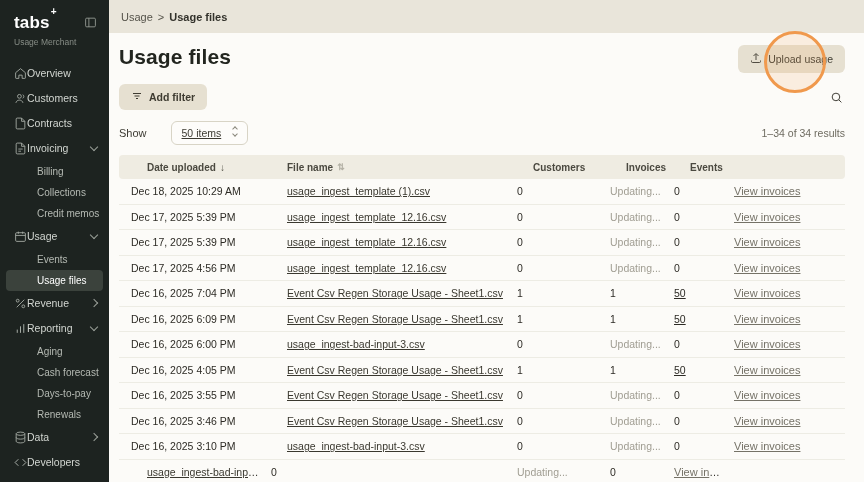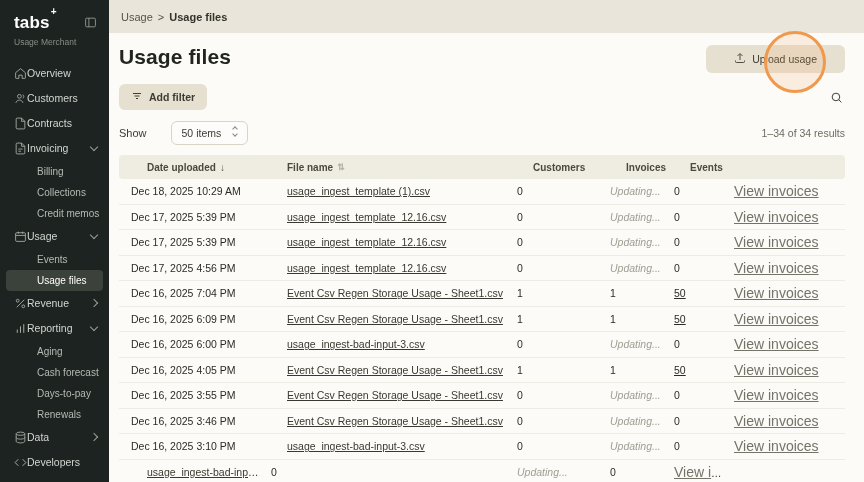--- a/index.html
+++ b/index.html
@@ -24,45 +24,45 @@
   .chev-right { transform:rotate(-135deg); }
 
   
   .main { flex:1; position:relative; display:flex; flex-direction:column; min-width:0; }
   .breadcrumb-bar { height:33px; flex-shrink:0; background:#e9e5da; display:flex; align-items:center; padding:0 12px; font-size:11px; color:#55534a; gap:5px; }
   .breadcrumb-current { font-weight:700; color:#33322b; }
   .content { flex:1; padding:12px 19px 0 10px; position:relative; }
 
   .title-row { display:flex; justify-content:space-between; align-items:flex-start; }
   .page-title { font-size:21px; font-weight:700; color:#22251f; letter-spacing:.1px; }
-  .upload-btn { background:#e6e0d1; border:none; border-radius:6px; padding:7px 28px; font-size:10.5px; color:#3e3b31; display:flex; gap:6px; align-items:center; cursor:pointer; font-family:inherit;text-align:right; }
+  .upload-btn { background:#e6e0d1; border:none; border-radius:6px; padding:7px 12px; font-size:10.5px; color:#3e3b31; display:flex; gap:6px; align-items:center; cursor:pointer; font-family:inherit;text-align:right; }
   .annotation-circle { position:absolute; top:31px; right:38px; width:62px; height:62px; border:3px solid #f0994d; border-radius:50%; background:rgba(244,166,94,0.16); z-index:5; pointer-events:none; }
 
   .filter-row { display:flex; justify-content:space-between; align-items:center; margin-top:11px; }
   .add-filter-btn { background:#e6e0d1; border:none; border-radius:6px; padding:6px 12px; font-size:10.5px; font-weight:700; color:#3e3b31; display:flex; gap:6px; align-items:center; cursor:pointer; font-family:inherit; }
   .search-btn { color:#3c3a32; display:flex; align-items:center; cursor:pointer; padding:2px; }
 
   .show-row { display:flex; align-items:center; justify-content:space-between; margin-top:11px; }
   .show-left { display:flex; align-items:center; gap:24px; font-size:11px; color:#3c3a32; }
-  .select { border:1px solid #d8d4c6; background:#fdfcfa; border-radius:6px; padding:5px 10px; font-size:10.5px; color:#3c3a32; display:flex; gap:12px; cursor:pointer; }
+  .select { border:1px solid #d8d4c6; background:#fdfcfa; border-radius:6px; padding:5px 10px; font-size:10.5px; color:#3c3a32; display:flex; gap:12px; cursor:pointer;text-decoration:underline; }
   .select-carets { display:flex; flex-direction:column; gap:1px; color:#8a877c; }
   .select-carets .chev { width:4px; height:4px; border-width:1px; }
   .results { font-size:10.5px; color:#6e6b60; }
 
   .table { margin-top:10px; }
   .thead { display:grid; grid-template-columns:140px 246px 93px 64px 60px 1fr; background:#efece2; border-radius:4px; height:24px; align-items:center; font-size:10px; font-weight:700; color:#4b4940; }
   .thead > div { padding-left:28px; display:flex; align-items:center; gap:4px; }
   .sort-desc { font-size:10px; color:#55534a; }
   .sort-both { font-size:9px; color:#b3b0a5; }
   .trow { display:grid; grid-template-columns:140px 246px 93px 64px 60px 1fr; height:25.5px; align-items:center; border-bottom:1px solid #edece4; font-size:10.5px; color:#2d2b25; }
   .trow > div { padding-left:12px; overflow:hidden; white-space:nowrap; text-overflow:ellipsis; }
   .file-link { color:#3a382f; text-decoration:underline; cursor:pointer;padding-left:16px; }
-  .updating { font-style:italic; color:#a09d92; }
+  .updating { color:#a09d92; }
   .events-link { color:#2d2b25; text-decoration:underline; cursor:pointer; }
-  .action-link { color:#757267; text-decoration:underline; cursor:pointer; font-size:14px; }
+  .action-link { color:#757267; text-decoration:underline; cursor:pointer; font-size:11px; }
 </style>
 </head>
 <body>
 
 <aside class="sidebar">
   <div class="sidebar-header">
     <div class="logo"><span>tabs</span><sup>+</sup></div>
     <span class="collapse-btn">
       <svg width="13" height="13" viewBox="0 0 24 24" fill="none" stroke="currentColor" stroke-width="1.6">
           <rect x="3" y="4" width="18" height="16" rx="2"></rect>

